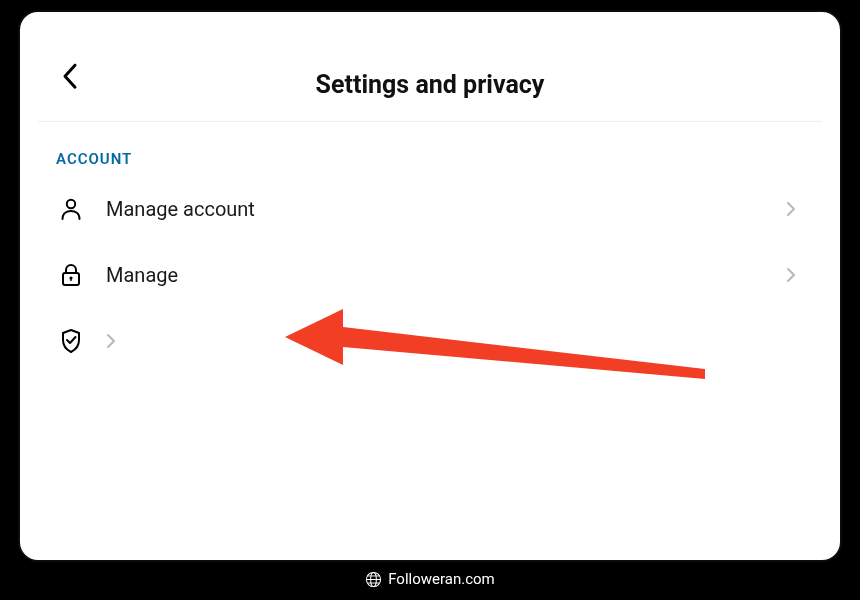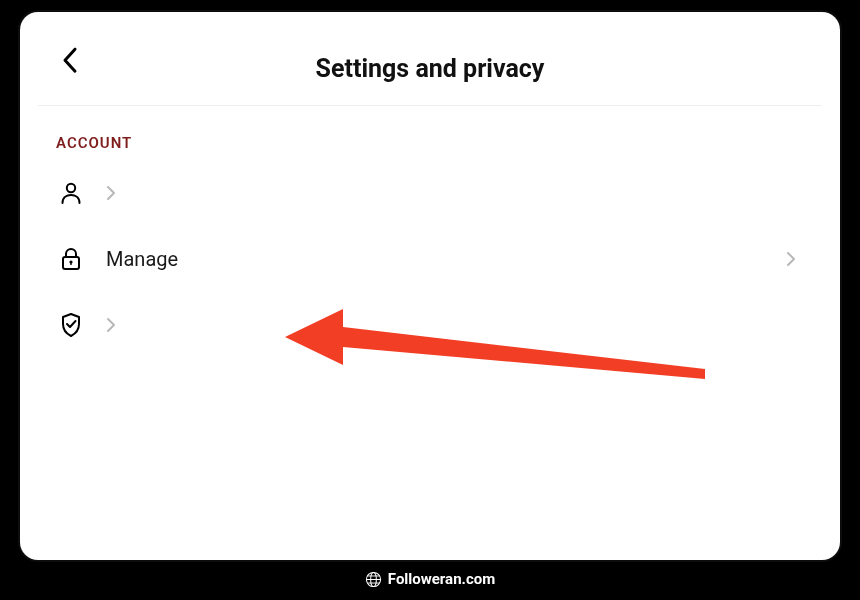--- a/index.html
+++ b/index.html
@@ -21,21 +21,21 @@
     .device-frame {
       width: 820px;
       height: 548px;
       background: #fff;
       border-radius: 18px;
       overflow: hidden;
       position: relative;
       box-shadow: 0 0 0 2px rgba(255,255,255,0.05);
     }
     .inner {
-      padding: 8px 18px 0 18px;
+      padding: 24px 18px 0 18px;
     }
     .header {
       display: flex;
       align-items: center;
       padding: 34px 0 22px 0;
       border-bottom: 1px solid #eeeeee;
       position: relative;
     }
     .back-btn {
       position: absolute;
@@ -49,21 +49,21 @@
       justify-content: center;
     }
     .page-title {
       flex: 1;
       text-align: center;
       font-size: 25px;
       font-weight: 700;
       color: #111;
     }
     .section-label {
-      color: #7f1d1d;
+      color: #0369a1;
       font-size: 15px;
       letter-spacing: 1px;
       font-weight: 600;
       padding: 28px 18px 8px 18px;
     }
     .list {
       padding: 0 4px;
     }
     .list-item {
       display: flex;
@@ -98,21 +98,20 @@
       top: 285px;
       pointer-events: none;
     }
     .watermark {
       display: flex;
       align-items: center;
       color: #fff;
       font-size: 15px;
       gap: 6px;
       margin-top: 10px;
-      font-weight: bold;
     }
     .globe-icon {
       width: 17px;
       height: 17px;
     }
   </style>
 </head>
 <body>
 
 <div class="device-frame">
@@ -130,20 +129,21 @@
 
     <div class="list">
 
       <div class="list-item">
         <span class="list-icon">
           <svg width="24" height="24" viewBox="0 0 24 24" fill="none">
             <circle cx="12" cy="7" r="4.2" stroke="#000" stroke-width="2"></circle>
             <path d="M3.5 22 C3.5 16 8 14 12 14 C16 14 20.5 16 20.5 22" stroke="#000" stroke-width="2" stroke-linecap="round"></path>
           </svg>
         </span>
+        <span class="list-label">Manage account</span>
         <span class="chevron">
           <svg width="10" height="16" viewBox="0 0 10 16" fill="none">
             <path d="M2 2 L8 8 L2 14" stroke="#b8b8b8" stroke-width="2" stroke-linecap="round" stroke-linejoin="round"></path>
           </svg>
         </span>
       </div>
 
       <div class="list-item">
         <span class="list-icon">
           <svg width="22" height="24" viewBox="0 0 22 24" fill="none">

